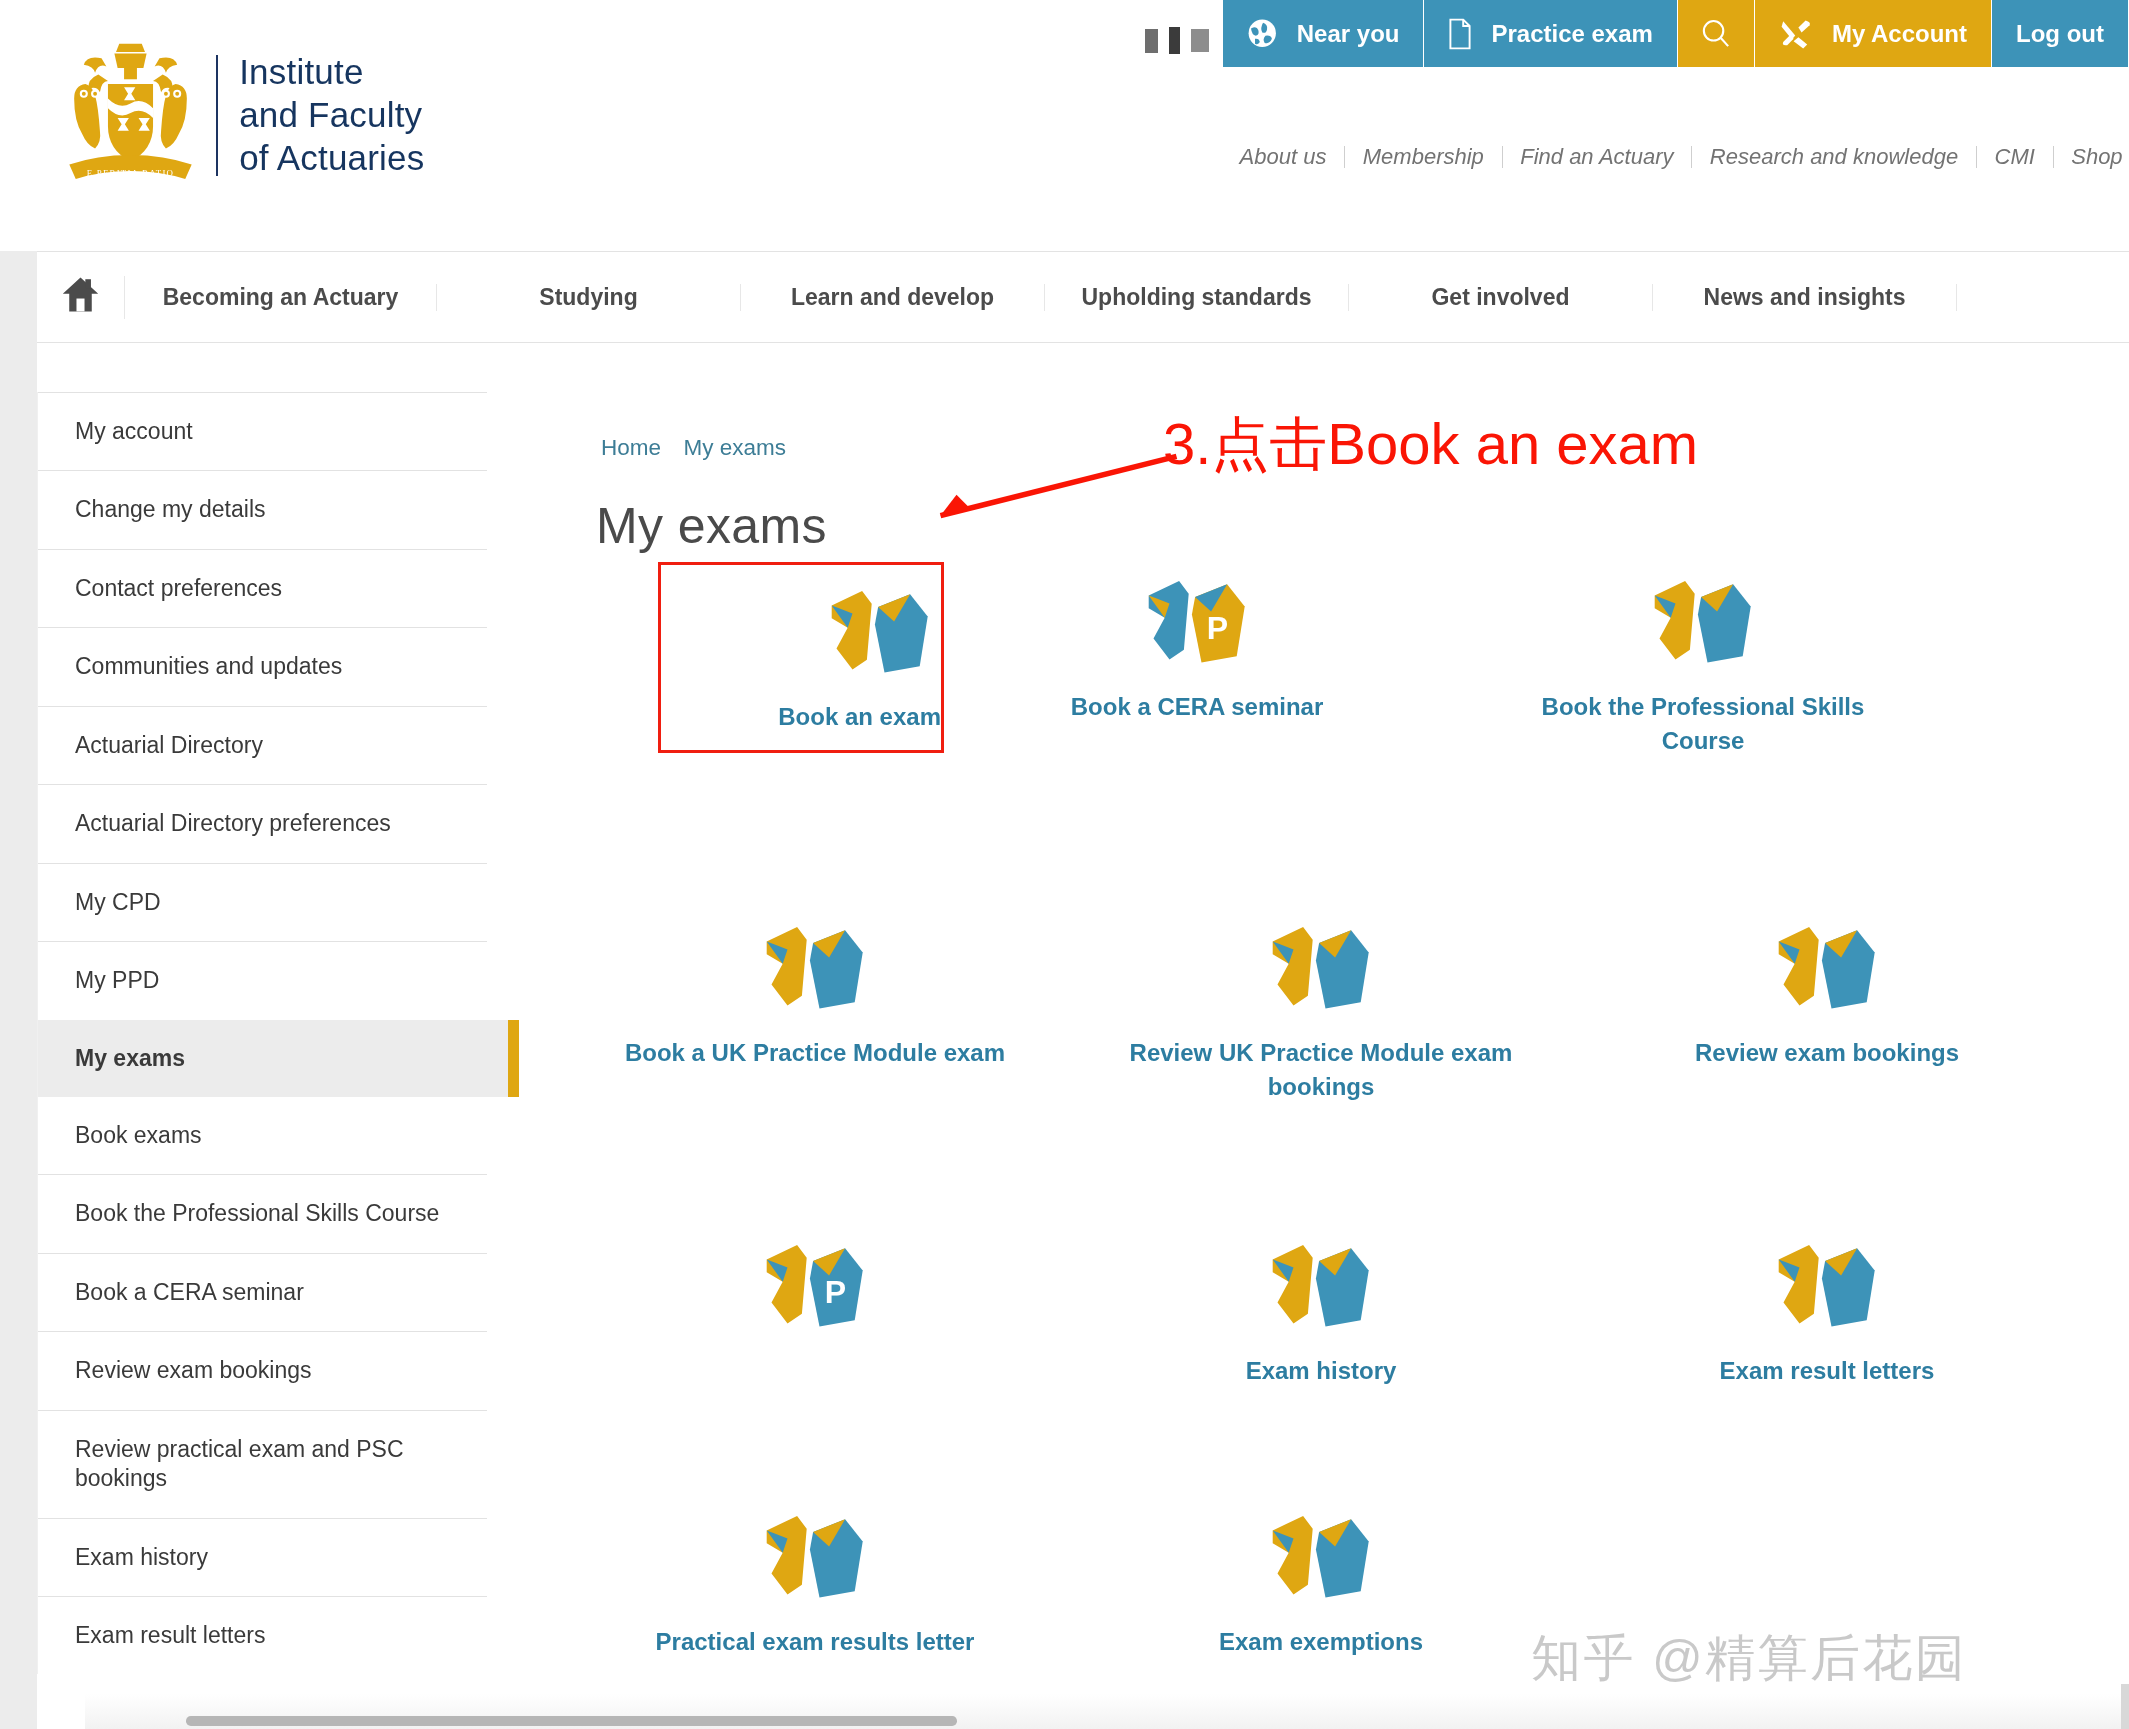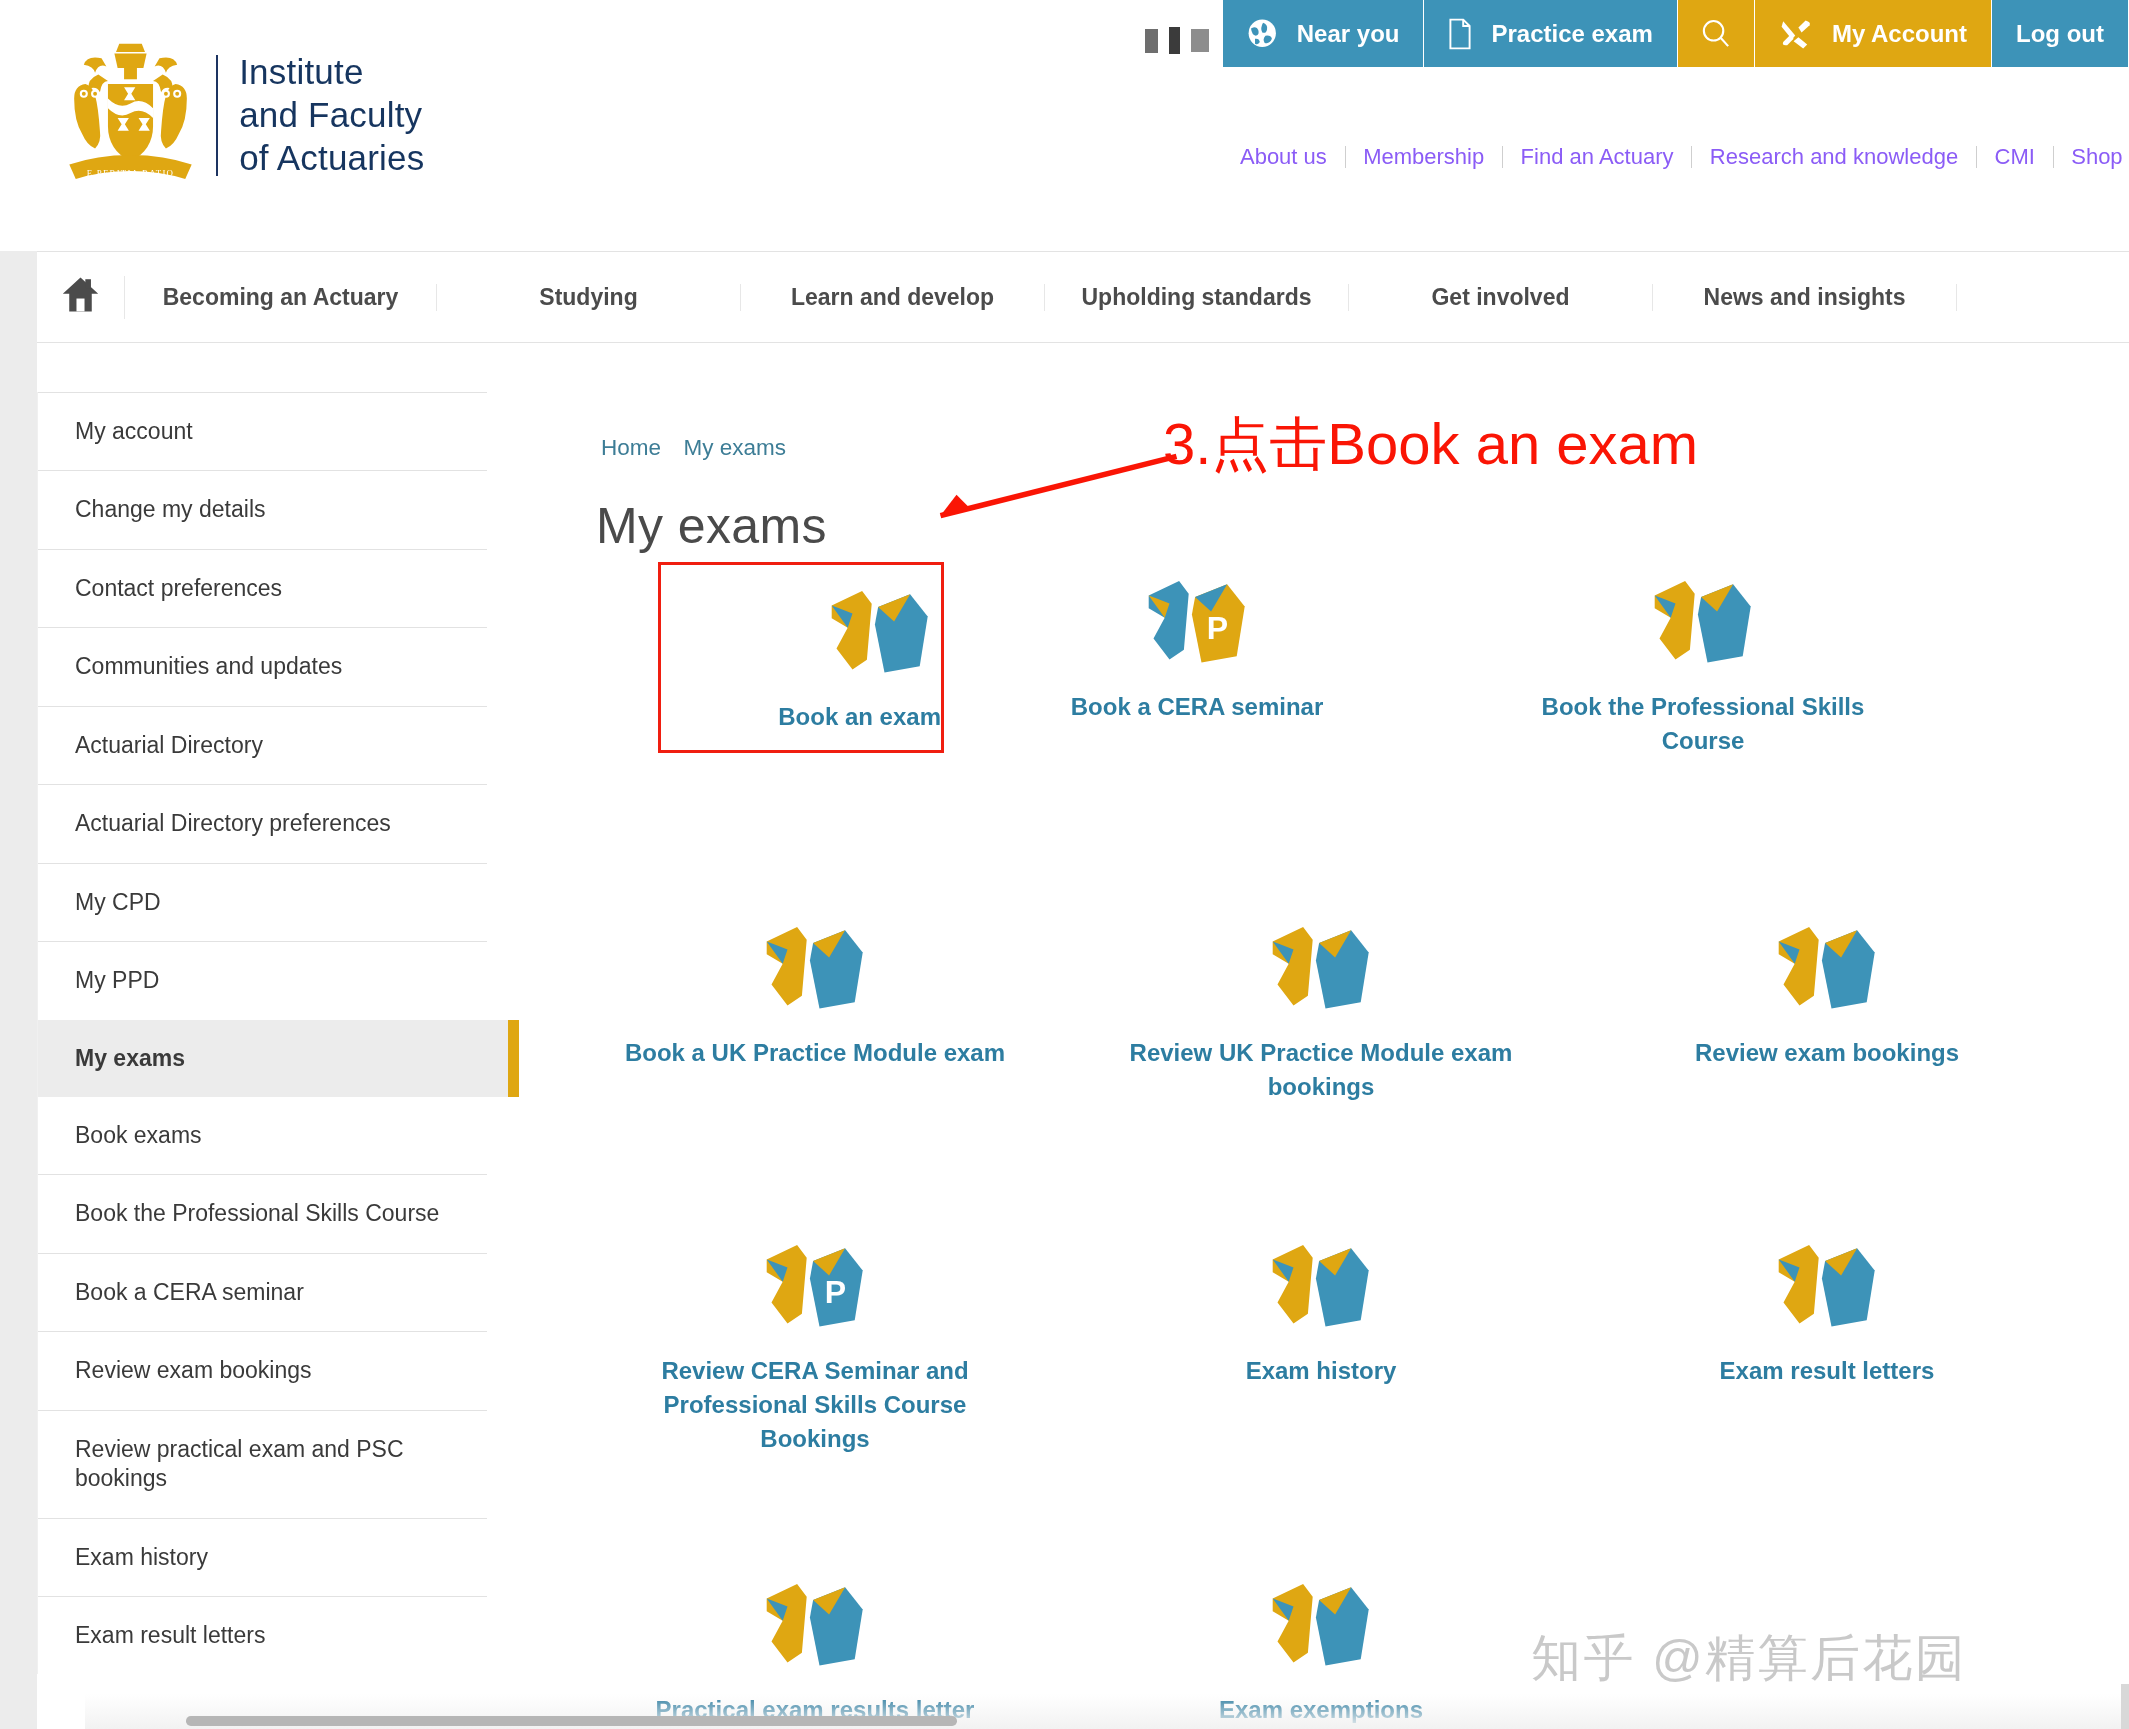--- a/index.html
+++ b/index.html
@@ -46,22 +46,22 @@
     color: #16355f; font-size: 35px; line-height: 1.22;
     font-weight: 400; letter-spacing: 0.2px; white-space: nowrap;
   }
 
   
   .utilnav {
     position: absolute; right: 0px; top: 146px;
     display: flex; align-items: center; font-size: 22px; color: #4a4a4a;
   }
   .utilnav a {
-    padding: 0 17.7px; color: #8b5cf6; text-decoration: none; white-space: nowrap;
-    border-right: 1.6px solid #cfcfcf; line-height: 1;
+    padding: 0 17.7px; color: #737373; text-decoration: none; white-space: nowrap;
+    border-right: 1.6px solid #cfcfcf; line-height: 1; font-style: italic;
   }
   .utilnav a:last-child { border-right: none; padding-right: 6.4px; }
 
   
   .mainnav {
     position: absolute; left: 37px; top: 251px; width: 2092px; height: 92px;
     border-top: 1.6px solid #e3e3e3; border-bottom: 1.6px solid #e3e3e3;
     display: flex; align-items: center;
   }
   .navcell {
@@ -413,21 +413,20 @@
       <div class="tile">
         <span class="tile-icon">
           <svg width="121" height="96" viewBox="0 0 150 120">
             <path d="M14 28 L52 10 L64 26 L58 96 L40 108 L20 82 L34 56 L14 44 Z" fill="#dfa712"></path>
             <path d="M14 28 L34 56 L40 38 L24 32 Z" fill="#3d93b8"></path>
             <path d="M72 30 L112 14 L134 42 L124 104 L80 112 L68 52 Z" fill="#3d93b8"></path>
             <path d="M72 30 L92 48 L112 14 Z" fill="#dfa712"></path>
             <text x="100" y="82" font-size="40" font-weight="bold" fill="#fff" text-anchor="middle" font-family="Liberation Sans, sans-serif">P</text>
           </svg>
         </span>
-        <span class="tile-label">Review CERA Seminar and Professional Skills Course Bookings</span>
       </div>
 
       <div class="tile">
         <span class="tile-icon">
           <svg width="121" height="96" viewBox="0 0 150 120">
             <path d="M14 28 L52 10 L64 26 L58 96 L40 108 L20 82 L34 56 L14 44 Z" fill="#dfa712"></path>
             <path d="M14 28 L34 56 L40 38 L24 32 Z" fill="#3d93b8"></path>
             <path d="M72 30 L112 14 L134 42 L124 104 L80 112 L68 52 Z" fill="#3d93b8"></path>
             <path d="M72 30 L92 48 L112 14 Z" fill="#dfa712"></path>
           </svg>

